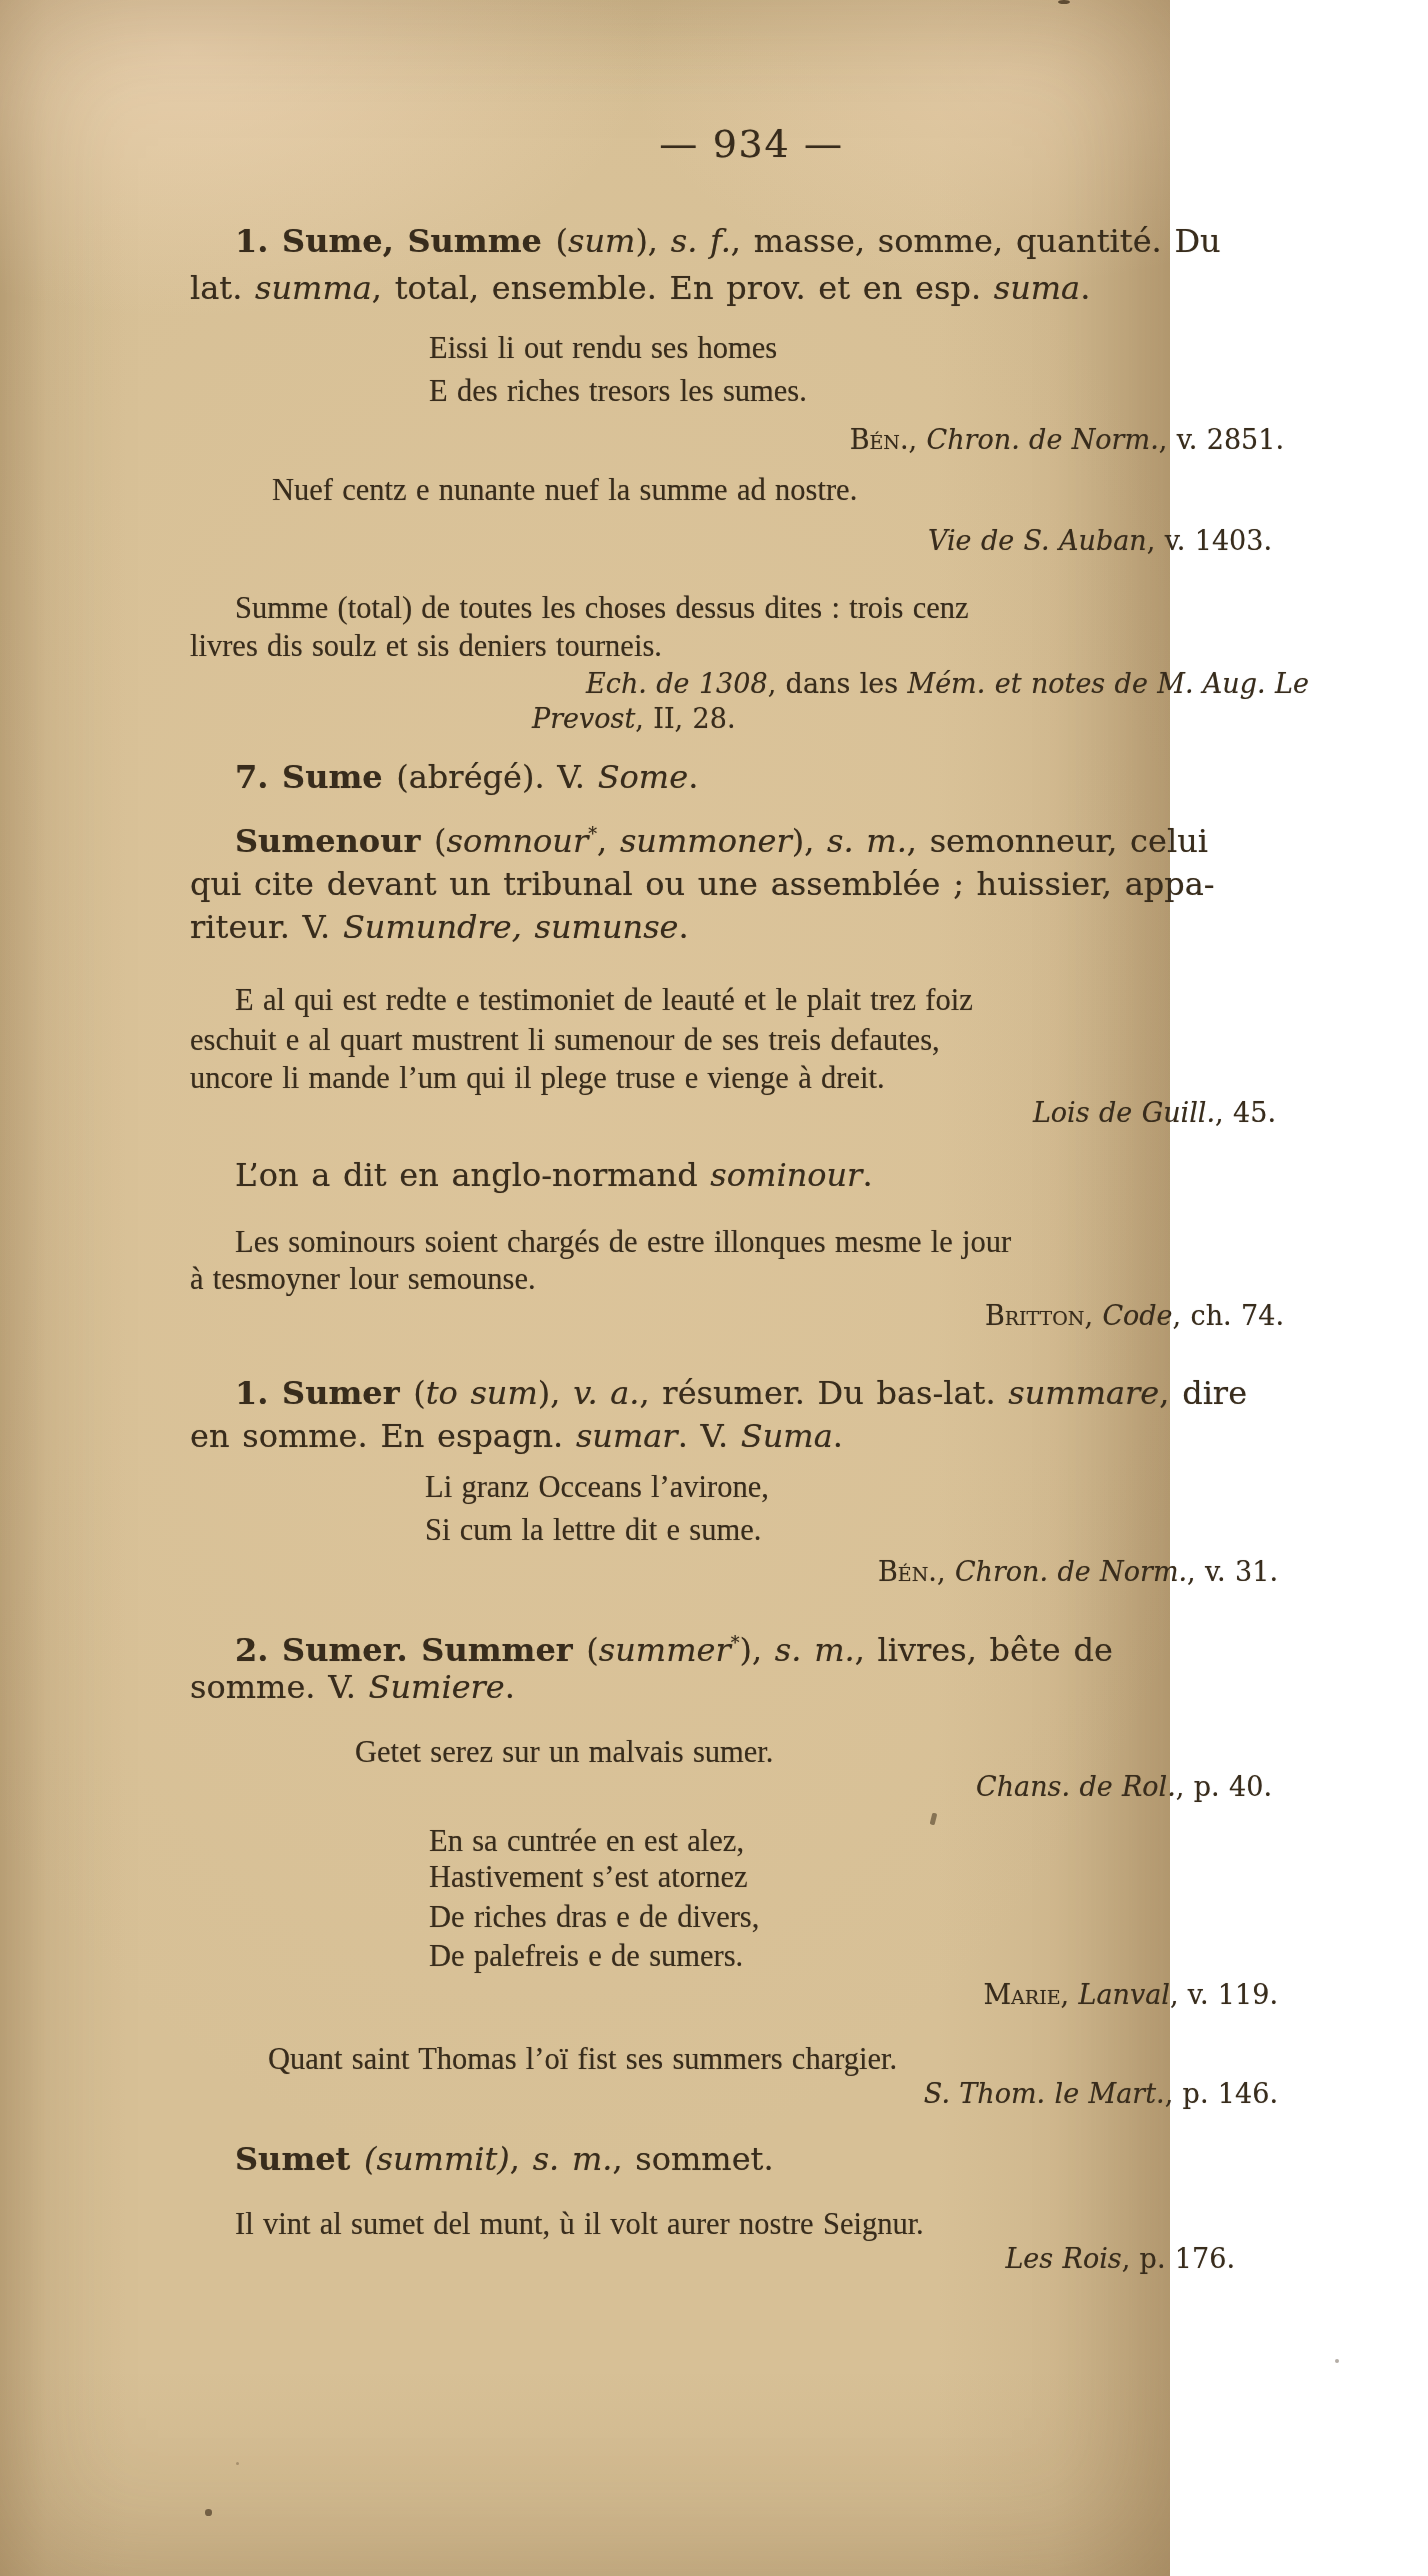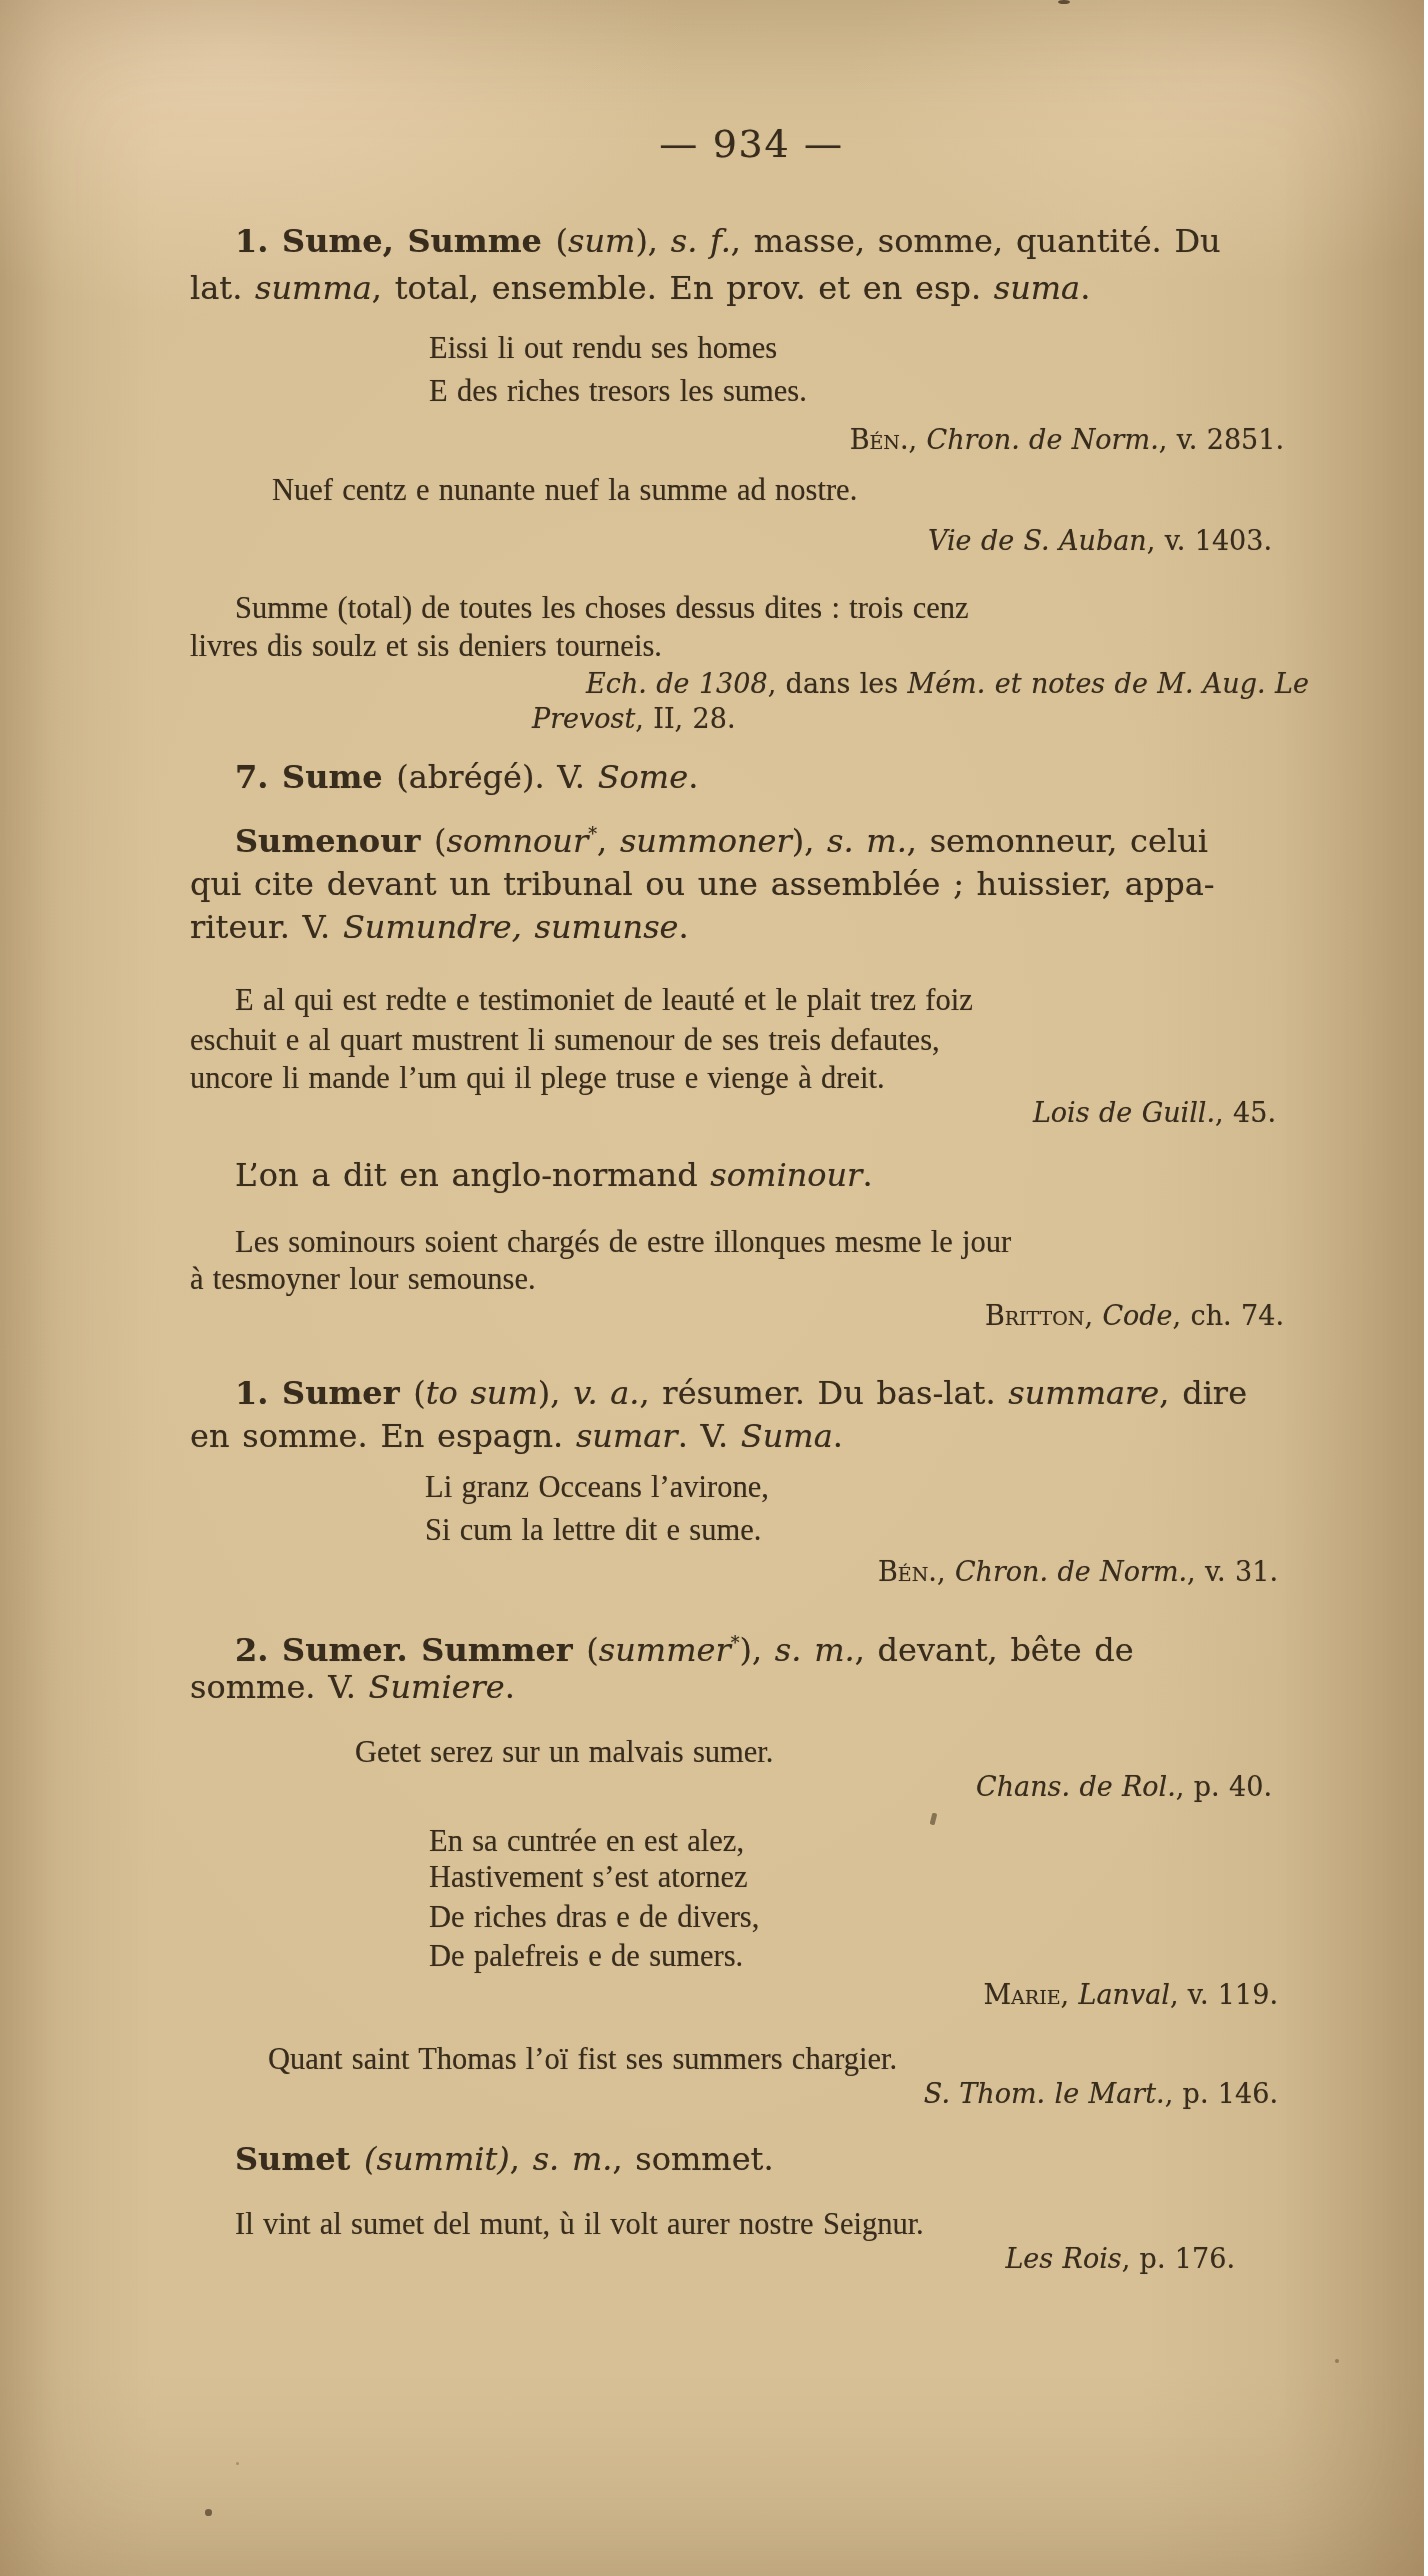--- a/index.html
+++ b/index.html
@@ -3,21 +3,21 @@
 <meta charset="utf-8">
 <style>
   html,body{margin:0;padding:0;}
   body{
     width:1429px;height:2576px;
     font-family:"DejaVu Serif","Liberation Serif",serif;
     overflow:hidden;
   }
   .page{
     position:relative;
-    width:1424px;height:2576px;
+    width:1170px;height:2576px;
     background-color:#d7c096;
     background-image:
       radial-gradient(ellipse 743px 429px at 16% 2%, rgba(243,218,188,0.60), rgba(243,218,188,0) 62%),
       radial-gradient(ellipse 627px 347px at 86% 3%, rgba(238,212,180,0.45), rgba(238,212,180,0) 60%),
       radial-gradient(ellipse 1032px 1568px at 46% 42%, rgba(228,203,162,0.40), rgba(228,203,162,0) 72%),
       linear-gradient(90deg, rgba(146,116,76,0.30) 0%, rgba(146,116,76,0.08) 4%, rgba(146,116,76,0) 11%, rgba(146,116,76,0) 80%, rgba(146,116,76,0.10) 90%, rgba(146,116,76,0.40) 100%),
       linear-gradient(180deg, rgba(146,116,76,0.10) 0%, rgba(146,116,76,0) 4%, rgba(146,116,76,0) 92%, rgba(146,116,76,0.16) 100%);
     box-shadow:inset 0 0 132px rgba(120,90,50,0.28);
   }
   .ln{
@@ -81,21 +81,21 @@
   <div class="ln t-quote flush" style="top:1264px"><span class="seg-r">à tesmoyner lour semounse.</span></div>
   <div class="ln t-cite cite" style="top:1302px;padding-right:29px"><span class="seg-sc">Britton</span><span class="seg-r">, </span><span class="seg-i">Code</span><span class="seg-r">, ch. 74.</span></div>
 
   <div class="ln t-body indent" style="top:1377px"><span class="seg-b">1. Sumer </span><span class="seg-r">(</span><span class="seg-i">to sum</span><span class="seg-r">), </span><span class="seg-i">v. a.</span><span class="seg-r">, résumer. Du bas-lat. </span><span class="seg-i">summare</span><span class="seg-r">, dire</span></div>
   <div class="ln t-body flush" style="top:1420px"><span class="seg-r">en somme. En espagn. </span><span class="seg-i">sumar</span><span class="seg-r">. V. </span><span class="seg-i">Suma</span><span class="seg-r">.</span></div>
 
   <div class="ln t-quote" style="top:1472px;left:425px"><span class="seg-r">Li granz Occeans l’avirone,</span></div>
   <div class="ln t-quote" style="top:1515px;left:425px"><span class="seg-r">Si cum la lettre dit e sume.</span></div>
   <div class="ln t-cite cite" style="top:1558px;padding-right:35px"><span class="seg-sc">Bén.</span><span class="seg-r">, </span><span class="seg-i">Chron. de Norm.</span><span class="seg-r">, v. 31.</span></div>
 
-  <div class="ln t-body indent" style="top:1634px"><span class="seg-b">2. Sumer. Summer </span><span class="seg-r">(</span><span class="seg-i">summer</span><span class="seg-sup">*</span><span class="seg-r">), </span><span class="seg-i">s. m.</span><span class="seg-r">, devant, bête de</span></div>
+  <div class="ln t-body indent" style="top:1634px"><span class="seg-b">2. Sumer. Summer </span><span class="seg-r">(</span><span class="seg-i">summer</span><span class="seg-sup">*</span><span class="seg-r">), </span><span class="seg-i">s. m.</span><span class="seg-r">, livres, bête de</span></div>
   <div class="ln t-body flush" style="top:1671px"><span class="seg-r">somme. V. </span><span class="seg-i">Sumiere</span><span class="seg-r">.</span></div>
 
   <div class="ln t-quote" style="top:1737px;left:355px"><span class="seg-r">Getet serez sur un malvais sumer.</span></div>
   <div class="ln t-cite cite" style="top:1773px;padding-right:41px"><span class="seg-i">Chans. de Rol.</span><span class="seg-r">, p. 40.</span></div>
 
   <div class="ln t-quote" style="top:1826px;left:429px"><span class="seg-r">En sa cuntrée en est alez,</span></div>
   <div class="ln t-quote" style="top:1862px;left:429px"><span class="seg-r">Hastivement s’est atornez</span></div>
   <div class="ln t-quote" style="top:1902px;left:429px"><span class="seg-r">De riches dras e de divers,</span></div>
   <div class="ln t-quote" style="top:1941px;left:429px"><span class="seg-r">De palefreis e de sumers.</span></div>
   <div class="ln t-cite cite" style="top:1981px;padding-right:35px"><span class="seg-sc">Marie</span><span class="seg-r">, </span><span class="seg-i">Lanval</span><span class="seg-r">, v. 119.</span></div>

